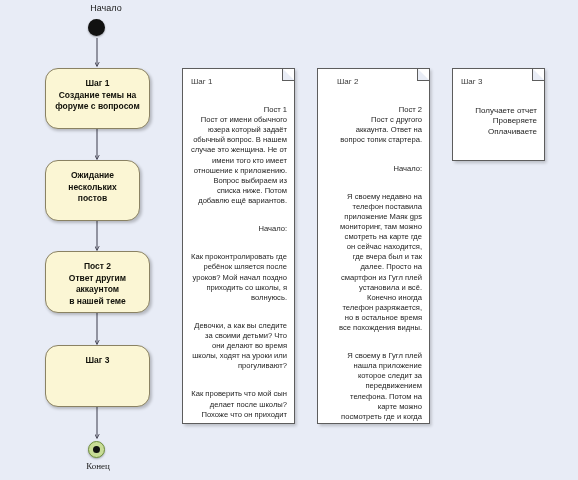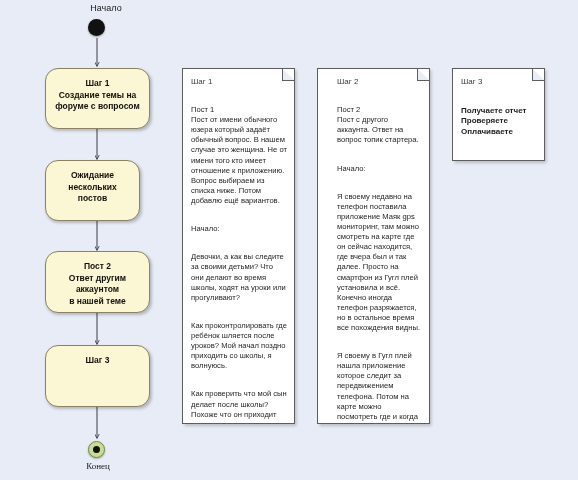--- a/index.html
+++ b/index.html
@@ -121,23 +121,24 @@
     font-size: 8px;
     color: #3a3a3a;
     margin-bottom: 8px;
     line-height: 10px;
   }
   .note-body {
     font-size: 7.6px;
     color: #1d1d1d;
     line-height: 10.1px;
     white-space: pre-line;
+    text-align: right;
   }
   .note-body.bold {
-    font-weight: bold;
+    font-weight: normal;
     font-size: 8px;
     line-height: 10.5px;
   }
   .note-body p {
     margin: 0 0 8px 0;
   }
   .note-body p:last-child { margin-bottom: 0; }
 
   
   svg.wires {
@@ -194,22 +195,22 @@
   <div class="flow-label" style="left:68px; top:461px; width:60px;font-family:Liberation Serif, serif;">Конец</div>
 
   <div class="note" style="left:182px; top:68px; width:113px; height:356px;">
     <span class="fold"></span>
     <span class="fold-line"></span>
     <div class="note-title">Шаг 1</div>
     <div class="note-body">
       <p>Пост 1
 Пост от имени обычного юзера который задаёт обычный вопрос. В нашем случае это женщина. Не от имени того кто имеет отношение к приложению. Вопрос выбираем из списка ниже. Потом добавлю ещё вариантов.</p>
       <p>Начало:</p>
+      <p>Как проконтролировать где ребёнок шляется после уроков? Мой начал поздно приходить со школы, я волнуюсь.</p>
       <p>Девочки, а как вы следите за своими детьми? Что они делают во время школы, ходят на уроки или прогуливают?</p>
-      <p>Как проконтролировать где ребёнок шляется после уроков? Мой начал поздно приходить со школы, я волнуюсь.</p>
       <p>Как проверить что мой сын делает после школы? Похоже что он приходит позже чем заканчиваются уроки, а я на работе. Дома никого нету в это время, как его контролировать не ясно.</p>
     </div>
   </div>
 
   <div class="note" style="left:317px; top:68px; width:113px; height:356px;padding-left:19px;">
     <span class="fold"></span>
     <span class="fold-line"></span>
     <div class="note-title">Шаг 2</div>
     <div class="note-body">
       <p>Пост 2

